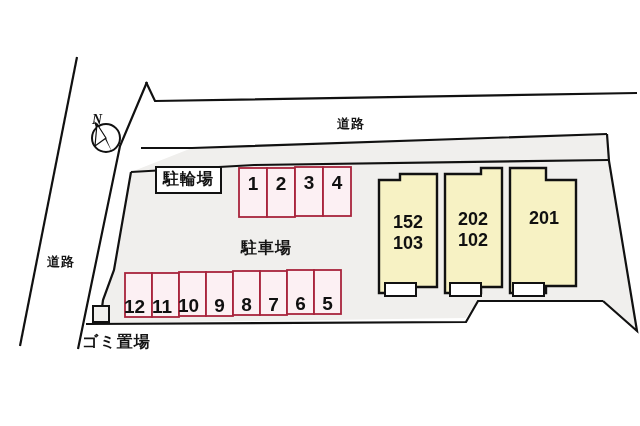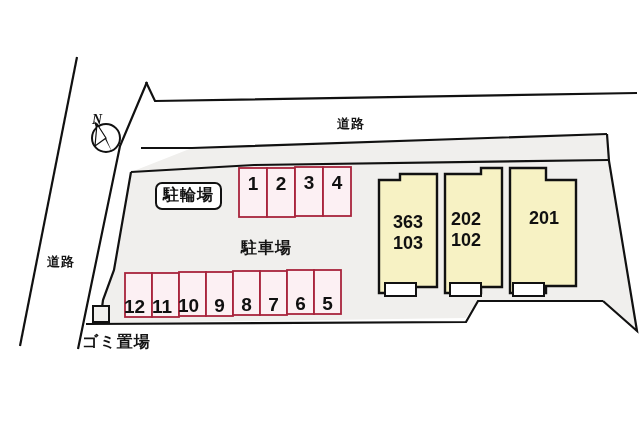--- a/index.html
+++ b/index.html
@@ -188,45 +188,45 @@
 
   </svg>
 
 
   <div class="lbl jp road-label" style="left:337px; top:117px;">道路</div>
 
   <div class="lbl jp road-label" style="left:47px; top:255px;">道路</div>
 
   <div class="lbl jp area-label" style="left:241px; top:240px;">駐車場</div>
 
-  <div class="boxed-label" style="left:155px; top:182px;border-radius:7px;">駐輪場</div>
+  <div class="boxed-label" style="left:155px; top:166px;">駐輪場</div>
 
   <div class="lbl jp area-label" style="left:82px; top:334px;">ゴミ置場</div>
 
   <div class="compass-n" style="left:92px; top:112px;">N</div>
 
   <div class="stall-num" style="left:239px; top:174px; width:28px;">1</div>
   <div class="stall-num" style="left:267px; top:174px; width:28px;">2</div>
   <div class="stall-num" style="left:295px; top:173px; width:28px;">3</div>
   <div class="stall-num" style="left:323px; top:173px; width:28px;">4</div>
 
   <div class="stall-num" style="left:124px; top:297px; width:21px;">12</div>
   <div class="stall-num" style="left:152px; top:297px; width:16px;">11</div>
   <div class="stall-num" style="left:178px; top:296px; width:17px;">10</div>
   <div class="stall-num" style="left:206px; top:296px; width:27px;">9</div>
   <div class="stall-num" style="left:233px; top:295px; width:27px;">8</div>
   <div class="stall-num" style="left:260px; top:295px; width:27px;">7</div>
   <div class="stall-num" style="left:287px; top:294px; width:27px;">6</div>
   <div class="stall-num" style="left:314px; top:294px; width:27px;">5</div>
 
   <div class="unit-label" style="left:379px; top:212px; width:58px;">
-    <span>363</span>
+    <span>152</span>
     <span>103</span>
   </div>
-  <div class="unit-label" style="left:432px; top:209px; width:68px;">
+  <div class="unit-label" style="left:444px; top:209px; width:58px;">
     <span>202</span>
     <span>102</span>
   </div>
   <div class="unit-label" style="left:509px; top:208px; width:58px;padding-left:6px;">
     <span>201</span>
   </div>
 
 </div>
 
 </body></html>

